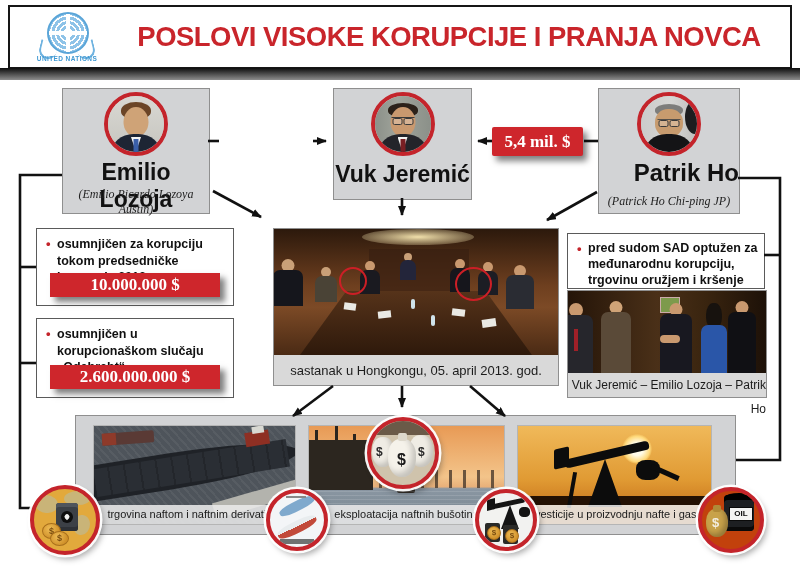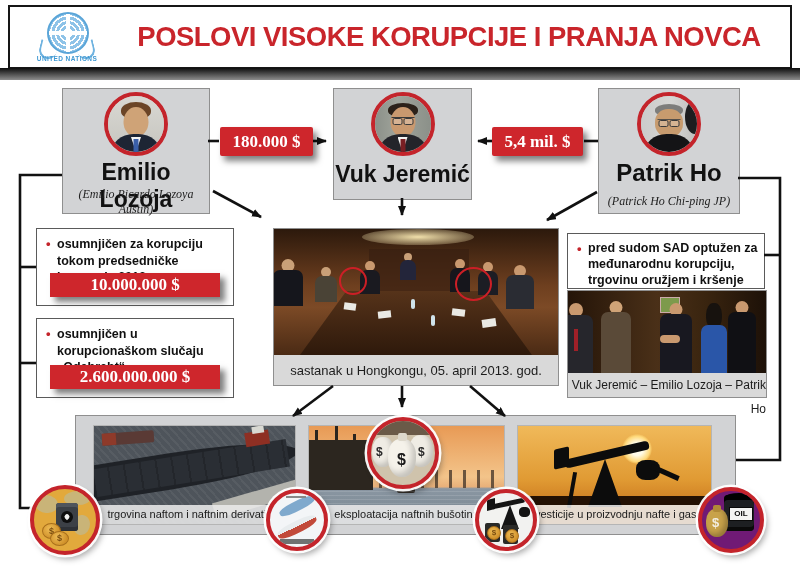--- a/index.html
+++ b/index.html
@@ -150,25 +150,24 @@
 
   <div class="abs card" style="left:598px;top:88px;width:140px;height:124px;">
     <div class="headshot">
       <div style="position:absolute;inset:0;background:linear-gradient(90deg,#cbcbca,#d6d6d4 55%,#bdbdbb);"></div>
       <div style="position:absolute;right:-8px;top:4px;width:20px;height:34px;border-radius:50%;background:#1d1d1f;"></div>
       <div class="hs-hair" style="background:#7d7d7b;height:12px;top:8px;width:28px;"></div>
       <div class="hs-face" style="background:#c79b6e;width:28px;height:28px;top:13px;border-radius:46%;"></div>
       <div class="hs-glasses" style="top:23px;border-top-color:#55504a;"></div>
       <div class="hs-suit" style="background:#141416;"></div>
     </div>
-    <div class="pname" style="top:70px;font-size:24px;">Patrik Ho</div>
+    <div class="pname" style="top:70px;font-size:24px;text-align:right;">Patrik Ho</div>
     <div class="psub" style="top:98px;margin-top:7px;">(Patrick Ho Chi-ping JP)</div>
   </div>
 
-  <div class="abs badge lift" style="left:220px;top:127px;width:93px;height:29px;">180.000 $</div>
   <div class="abs badge lift" style="left:492px;top:127px;width:91px;height:29px;">5,4 mil. $</div>
 
   <div class="abs ibox" style="left:36px;top:228px;width:196px;height:76px;">
     <span class="blt">•</span>
     <div class="txt">osumnjičen za korupciju tokom predsedničke kampanje 2012.</div>
     <div class="amount" style="top:44px;">10.000.000 $</div>
   </div>
 
   <div class="abs ibox" style="left:36px;top:318px;width:196px;height:78px;">
     <span class="blt">•</span>
@@ -335,21 +334,21 @@
     <div style="position:absolute;left:12px;top:8px;width:34px;height:5px;background:#141414;border-radius:2px;transform:rotate(-12deg);"></div>
     <div style="position:absolute;left:8px;top:6px;width:8px;height:11px;background:#141414;transform:skewY(-14deg);"></div>
     <div style="position:absolute;left:22px;top:12px;width:0;height:0;border-left:9px solid transparent;border-right:9px solid transparent;border-bottom:24px solid #141414;"></div>
     <div style="position:absolute;left:40px;top:14px;width:11px;height:10px;background:#141414;border-radius:40%;"></div>
     <div style="position:absolute;left:6px;top:30px;width:15px;height:19px;background:#2a2a28;border-radius:2px;"></div>
     <div style="position:absolute;left:24px;top:32px;width:15px;height:19px;background:#2a2a28;border-radius:2px;"></div>
     <div class="coin" style="left:8px;top:33px;width:12px;height:12px;font-size:8px;line-height:12px;">$</div>
     <div class="coin" style="left:26px;top:36px;width:12px;height:12px;font-size:8px;line-height:12px;">$</div>
   </div>
 
-  <div class="cicon" style="left:698px;top:487px;width:58px;height:58px;background:#701a75;">
+  <div class="cicon" style="left:698px;top:487px;width:58px;height:58px;background:#c2410c;">
     <div style="position:absolute;left:22px;top:4px;width:30px;height:36px;background:#1d1f22;border-radius:4px;box-shadow:inset 0 5px 0 #000, inset 0 -4px 0 #0a0a0a;"></div>
     <div style="position:absolute;left:24px;top:2px;width:26px;height:7px;border-radius:50%;background:#000;"></div>
     <div style="position:absolute;left:27px;top:16px;width:22px;height:12px;background:#f4f4f2;border:1px solid #0a0a0a;font-size:8px;font-weight:bold;color:#0a0a0a;text-align:center;line-height:12px;">OIL</div>
     <div style="position:absolute;left:4px;top:18px;width:22px;height:28px;background:#c8a24a;border-radius:42% 42% 48% 48%;box-shadow:inset -3px -3px 5px rgba(0,0,0,.25);"></div>
     <div style="position:absolute;left:11px;top:14px;width:8px;height:7px;background:#b08a38;border-radius:2px;"></div>
     <div style="position:absolute;left:10px;top:24px;font-size:13px;font-weight:bold;color:#f2ede0;">$</div>
   </div>
 
 </div>
 

